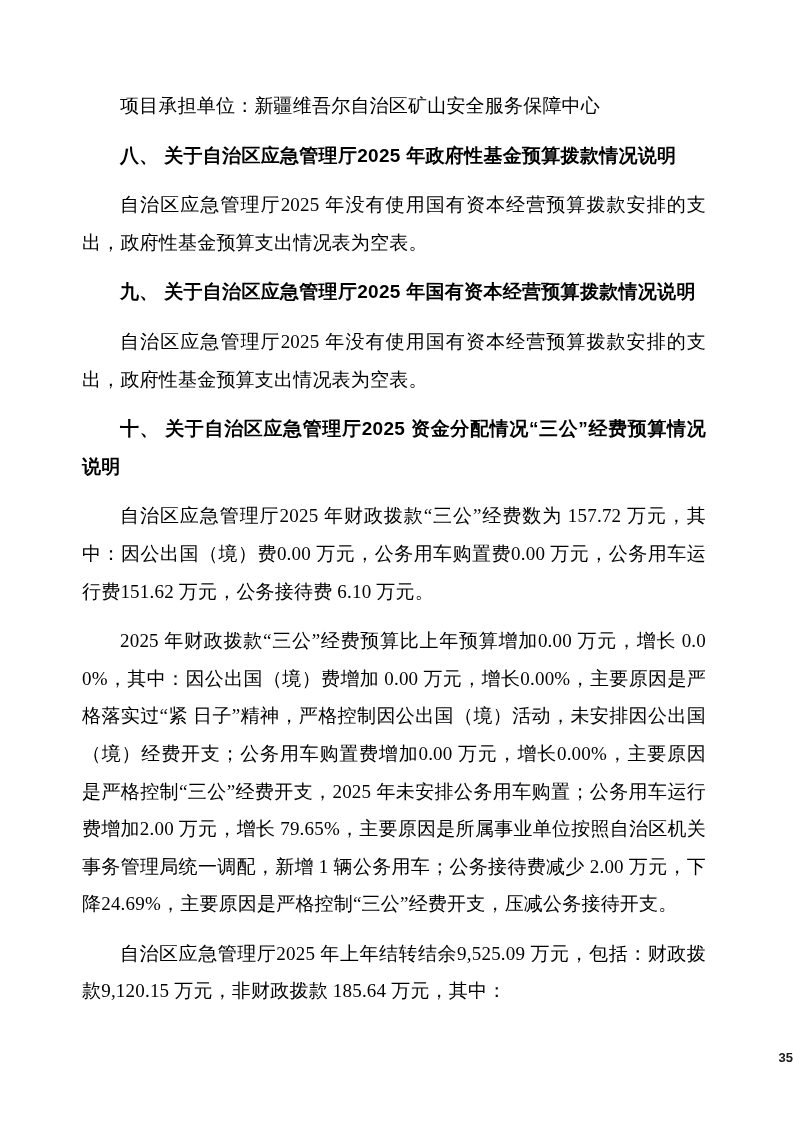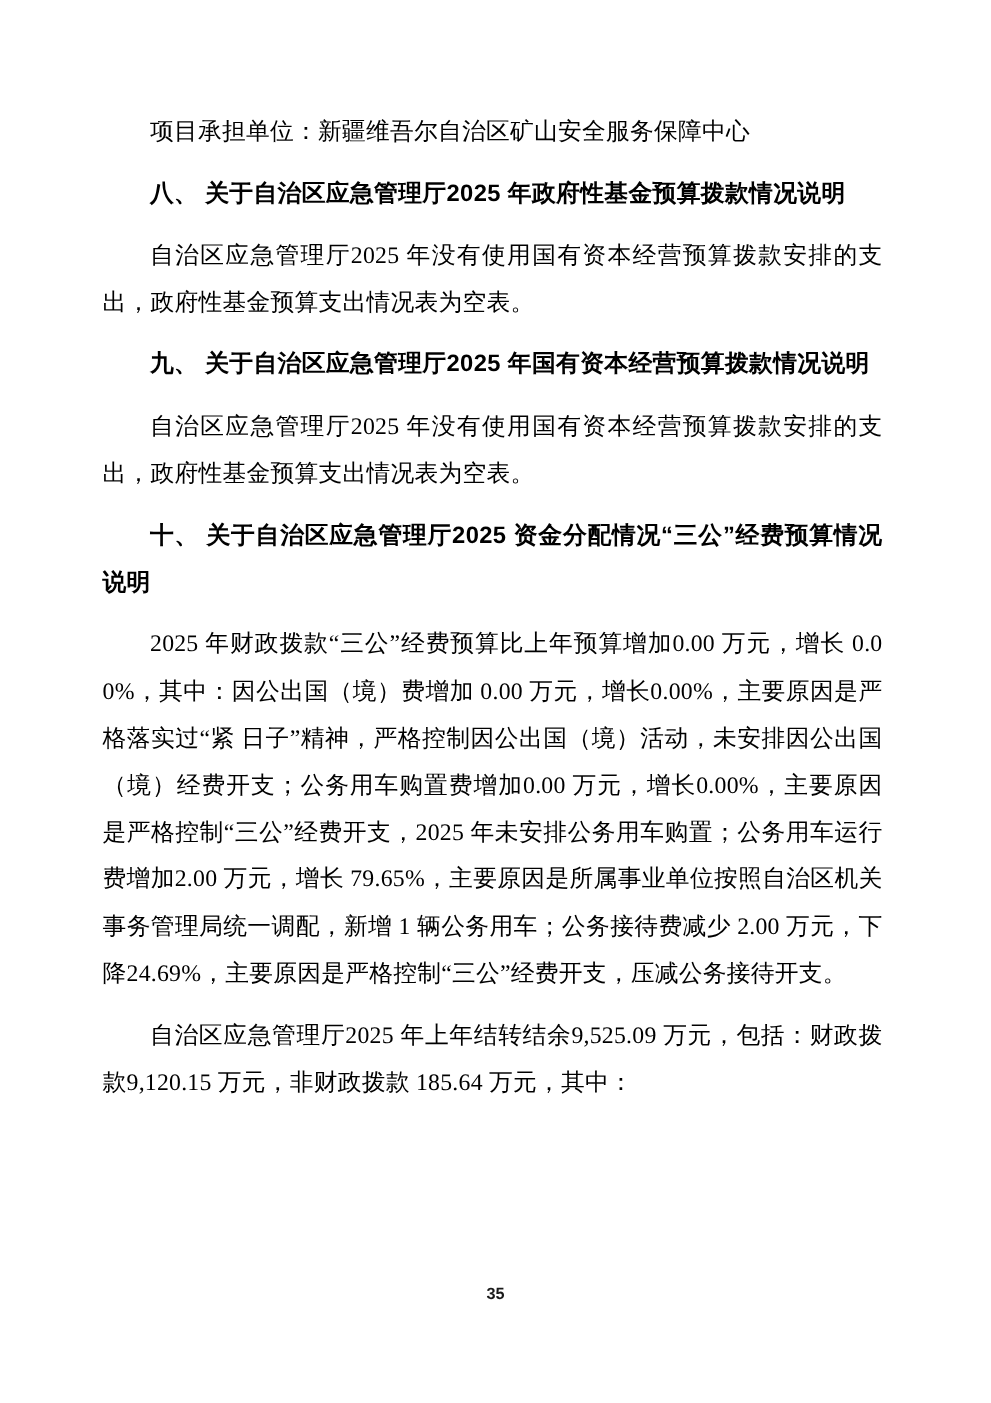--- a/index.html
+++ b/index.html
@@ -38,37 +38,38 @@
     word-break: break-all;
   }
   .content p.heading {
     font-weight: 700;
     font-family: Liberation Sans, sans-serif;
     letter-spacing: 0.3px;
   }
   .footer {
     position: absolute;
     left: 0;
-    top: 1027px;
+    top: 1050px;
     width: 793px;
-    text-align: center;
+    text-align: right;
     font-size: 13px;
     font-weight: 700;
     font-family: "Liberation Sans", "DejaVu Sans", sans-serif;
     color: #1a1a1a;
   }
 </style>
 </head>
 <body>
 
 <div class="sheet">
   <div class="content">
     <p class="body">项目承担单位：新疆维吾尔自治区矿山安全服务保障中心</p>
     <p class="heading">八、 关于自治区应急管理厅2025 年政府性基金预算拨款情况说明</p>
     <p class="body">自治区应急管理厅2025 年没有使用国有资本经营预算拨款安排的支出，政府性基金预算支出情况表为空表。</p>
     <p class="heading">九、 关于自治区应急管理厅2025 年国有资本经营预算拨款情况说明</p>
     <p class="body">自治区应急管理厅2025 年没有使用国有资本经营预算拨款安排的支出，政府性基金预算支出情况表为空表。</p>
     <p class="heading">十、 关于自治区应急管理厅2025 资金分配情况“三公”经费预算情况说明</p>
+    <p class="body">自治区应急管理厅2025 年财政拨款“三公”经费数为 157.72 万元，其中：因公出国（境）费0.00 万元，公务用车购置费0.00 万元，公务用车运行费151.62 万元，公务接待费 6.10 万元。</p>
     <p class="body">2025 年财政拨款“三公”经费预算比上年预算增加0.00 万元，增长 0.00%，其中：因公出国（境）费增加 0.00 万元，增长0.00%，主要原因是严格落实过“紧 日子”精神，严格控制因公出国（境）活动，未安排因公出国（境）经费开支；公务用车购置费增加0.00 万元，增长0.00%，主要原因是严格控制“三公”经费开支，2025 年未安排公务用车购置；公务用车运行费增加2.00 万元，增长 79.65%，主要原因是所属事业单位按照自治区机关事务管理局统一调配，新增 1 辆公务用车；公务接待费减少 2.00 万元，下降24.69%，主要原因是严格控制“三公”经费开支，压减公务接待开支。</p>
     <p class="body">自治区应急管理厅2025 年上年结转结余9,525.09 万元，包括：财政拨款9,120.15 万元，非财政拨款 185.64 万元，其中：</p>
   </div>
   <div class="footer">35</div>
 </div>
 
 </body></html>

